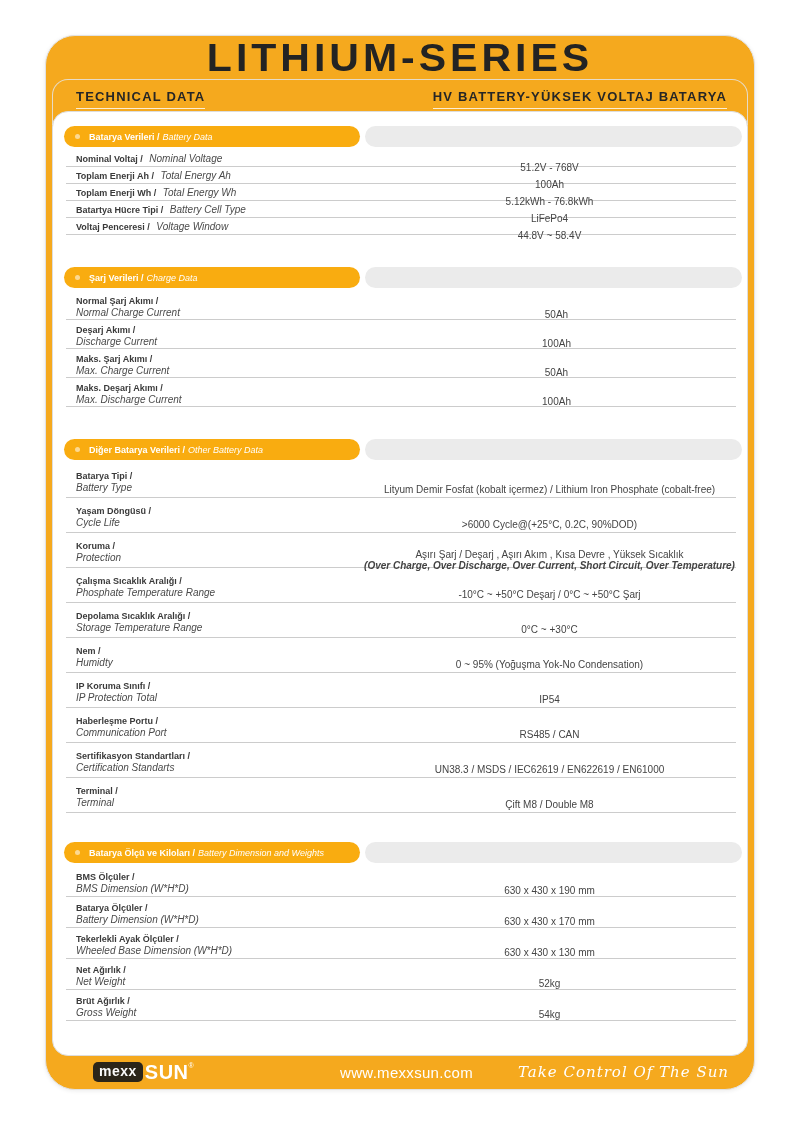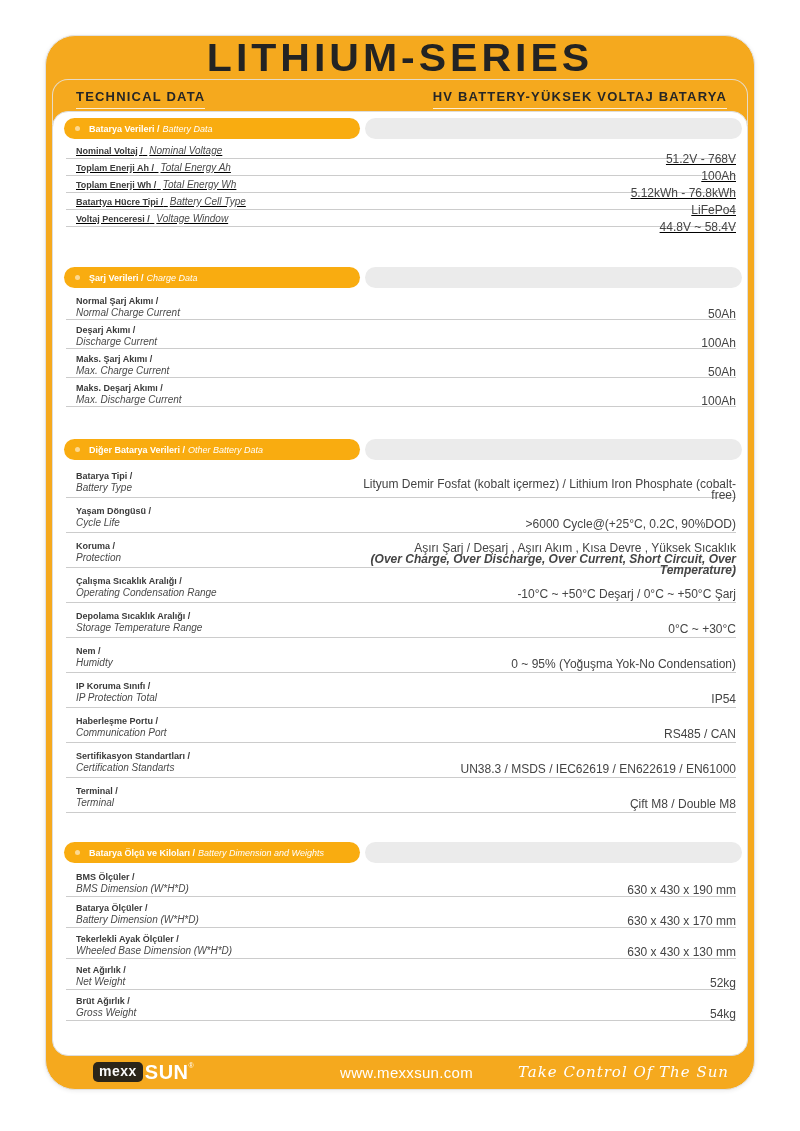--- a/index.html
+++ b/index.html
@@ -34,21 +34,21 @@
     border-bottom:1px solid rgba(255,255,255,0.8); padding-bottom:4px;
   }
 
   
   .content {
     position:absolute; left:6px; right:6px; top:75px; height:945px;
     background:#ffffff; border:1px solid #dddddd; border-radius:16px;
   }
 
   .sec { position:absolute; left:0; right:0; }
-  #sec1 { top:6px;text-decoration:underline; }
+  #sec1 { top:14px; }
   #sec2 { top:155px; }
   #sec3 { top:327px; }
   #sec4 { top:730px; }
 
   .sec-head { position:relative; height:21px; margin-bottom:3px; }
   .gray-bar { position:absolute; left:312px; right:5px; top:0; height:21px; background:#EBEBEB; border-radius:11px; }
   .pill {
     position:absolute; left:11px; top:0; width:296px; height:21px;
     background:#F9AC10; border-radius:11px; display:flex; align-items:center; color:#ffffff;
   }
@@ -59,21 +59,21 @@
   .rows { margin:0 11px 0 13px; }
   .row { display:flex; align-items:center; border-bottom:1px solid #cccccc; }
   .s1 .row { height:17px; }
   .s2 .row { height:29px;gap:14px; }
   .s3 .row { height:35px; }
   .s4 .row { height:31px; }
   .lbl { margin-left:10px; flex:0 0 287px; line-height:11px; }
   .tr  { font-weight:bold; font-size:9px; color:#3a3a3a;margin-top:32px; }
   .en  { font-style:italic; font-size:10px; color:#4a4a4a; display:block; }
   .inline .en { display:inline; margin-left:2px; }
-  .val { flex:1; text-align:right; font-size:12px; color:#444444; line-height:11px;margin-top:19px; }
+  .val { flex:1; text-align:center; font-size:10px; color:#444444; line-height:11px;margin-top:19px; }
   .v2  { font-style:italic;font-weight:bold; }
 
   
   .footer {
     position:absolute; left:13px; right:0; bottom:0; height:34px;
     display:flex; align-items:center; padding:0 25px 0 34px;
   }
   .logo { display:flex; align-items:flex-start; }
   .mexx {
     background:#2B2519; color:#fbfbfb; font-weight:bold; font-size:14px;
@@ -272,21 +272,21 @@
               </div>
               <div class="val">
                 <div class="v1">Aşırı Şarj / Deşarj , Aşırı Akım , Kısa Devre , Yüksek Sıcaklık</div>
                 <div class="v2">(Over Charge, Over Discharge, Over Current, Short Circuit, Over Temperature)</div>
               </div>
             </div>
 
             <div class="row">
               <div class="lbl">
                 <span class="tr">Çalışma Sıcaklık Aralığı /</span>
-                <span class="en">Operating Condensation Range</span>
+                <span class="en">Phosphate Temperature Range</span>
               </div>
               <div class="val">
                 <div class="v1">-10°C ~ +50°C Deşarj / 0°C ~ +50°C Şarj</div>
 
               </div>
             </div>
 
             <div class="row">
               <div class="lbl">
                 <span class="tr">Depolama Sıcaklık Aralığı /</span>

